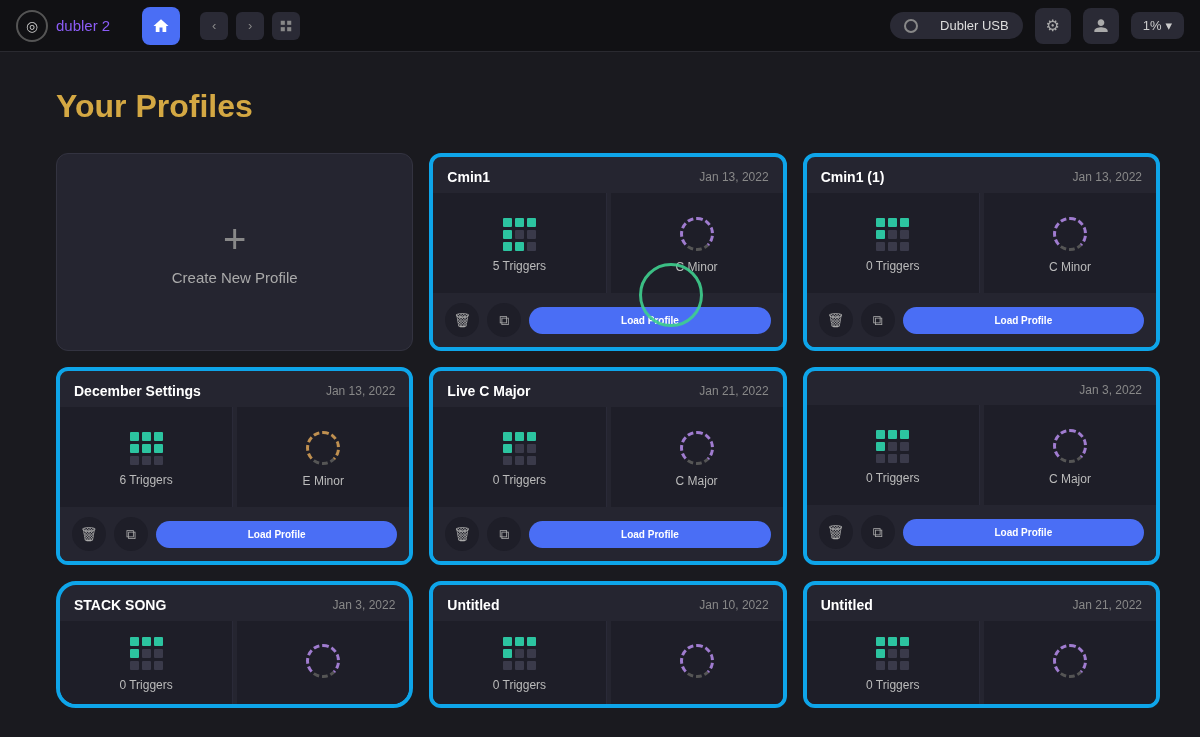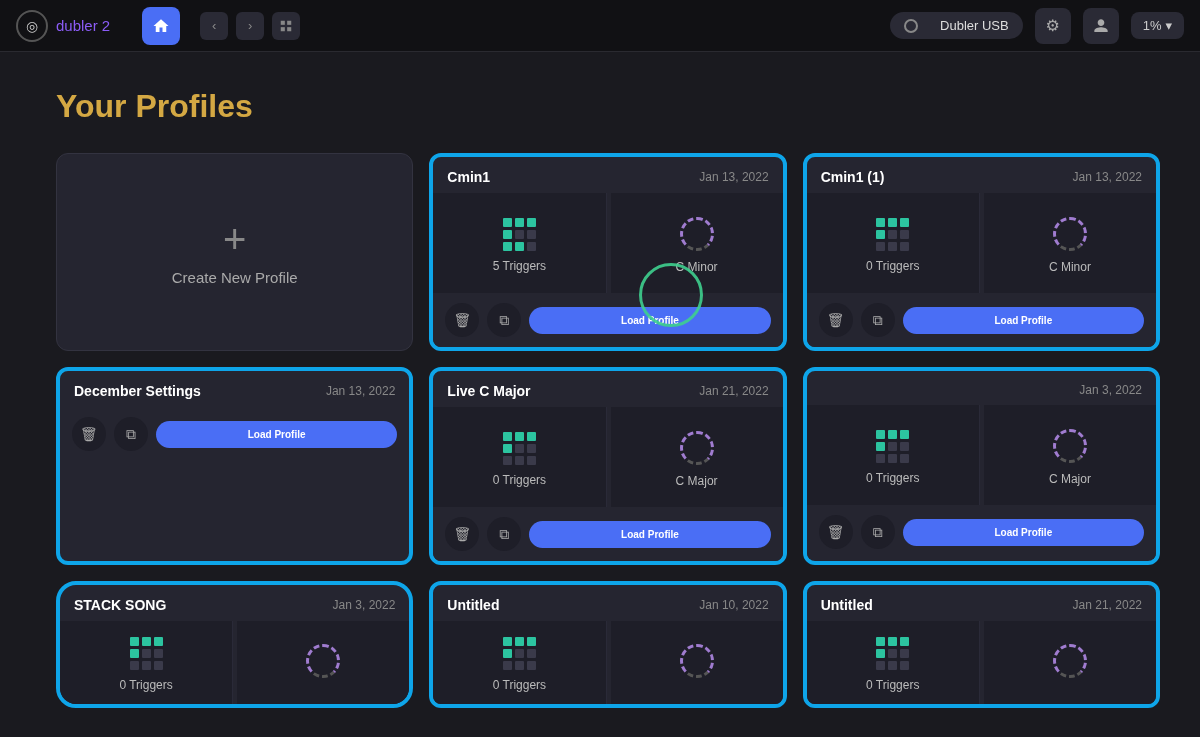--- a/index.html
+++ b/index.html
@@ -355,20 +355,42 @@
         <button class="icon-btn-small">⧉</button>
         <button class="load-btn">Load Profile</button>
       </div>
     </div>
 
     <div class="profile-card">
       <div class="card-header">
         <span class="card-name">December Settings</span>
         <span class="card-date">Jan 13, 2022</span>
       </div>
+      <div class="card-icons-row">
+        <div class="card-icon-block">
+          <div class="trigger-grid">
+            <div class="tg-cell teal"></div>
+              <div class="tg-cell teal"></div>
+              <div class="tg-cell teal"></div>
+            <div class="tg-cell teal"></div>
+              <div class="tg-cell teal"></div>
+              <div class="tg-cell teal"></div>
+            <div class="tg-cell empty"></div>
+              <div class="tg-cell empty"></div>
+              <div class="tg-cell empty"></div>
+          </div>
+          <span class="card-icon-label">6 Triggers</span>
+        </div>
+        <div class="card-icon-block">
+          <div class="scale-icon">
+            <div class="scale-ring" style="border-top-color:#c09050;border-right-color:#c09050;border-left-color:#c09050;"></div>
+          </div>
+          <span class="card-icon-label">E Minor</span>
+        </div>
+      </div>
       <div class="card-actions">
         <button class="icon-btn-small">🗑</button>
         <button class="icon-btn-small">⧉</button>
         <button class="load-btn">Load Profile</button>
       </div>
     </div>
 
     <div class="profile-card">
       <div class="card-header">
         <span class="card-name">Live C Major</span>

